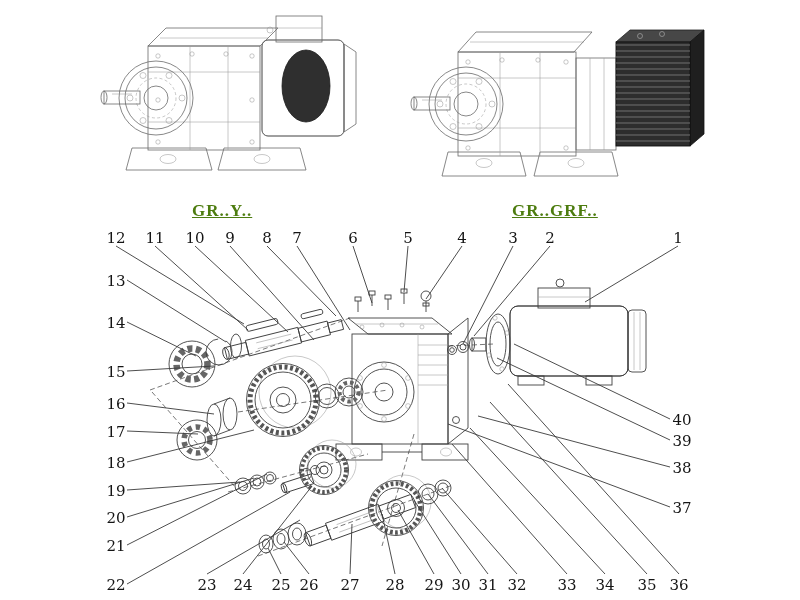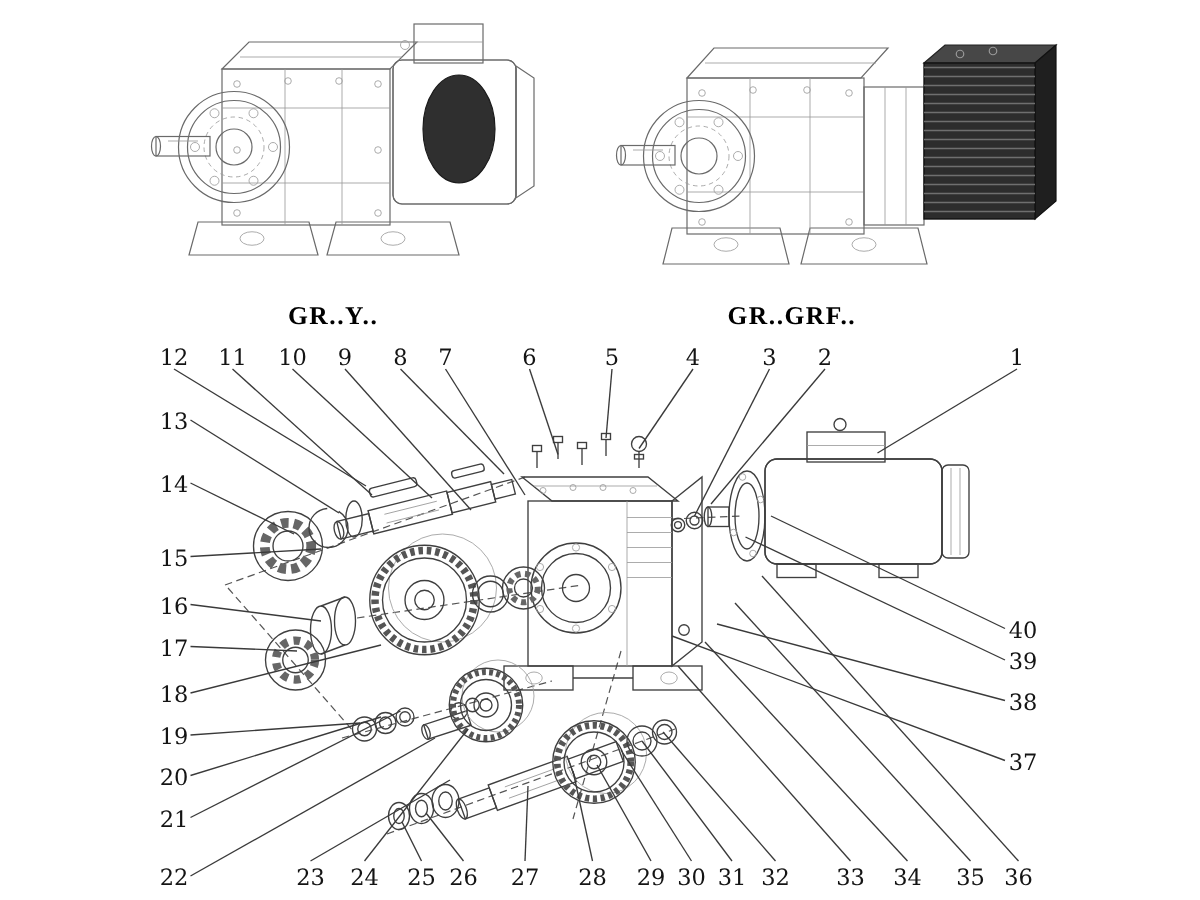--- a/index.html
+++ b/index.html
@@ -1,21 +1,21 @@
 <!DOCTYPE html>
 <html><head>
 <meta charset="utf-8">
 <style>
   html,body{margin:0;padding:0;background:#ffffff;}
   body{width:800px;height:600px;overflow:hidden;}
   .stage{position:relative;width:800px;height:600px;font-family:"Liberation Serif",serif;background:#fff;}
   #art{position:absolute;left:0;top:0;}
-  .variant-label{position:absolute;font-weight:bold;font-size:17px;letter-spacing:1px;color:#000000;white-space:nowrap;}
+  .variant-label{position:absolute;font-weight:bold;font-size:17px;letter-spacing:1px;color:#4d7c0f;white-space:nowrap;text-decoration:underline;}
   .label-left{left:192px;top:201px;}
-  .label-right{left:485px;top:201px;}
+  .label-right{left:512px;top:201px;}
   .ln{fill:none;stroke:#3f3f3f;stroke-width:0.9;}
   .lt{fill:none;stroke:#6a6a6a;stroke-width:0.8;}
   .xlt{fill:none;stroke:#9a9a9a;stroke-width:0.55;}
   .dash{fill:none;stroke:#555;stroke-width:0.8;stroke-dasharray:5 3;}
   .callout-num{font-family:"DejaVu Serif",serif;font-size:15px;fill:#141414;text-anchor:middle;}
 </style>
 </head>
 <body>
 
 <div class="stage">

